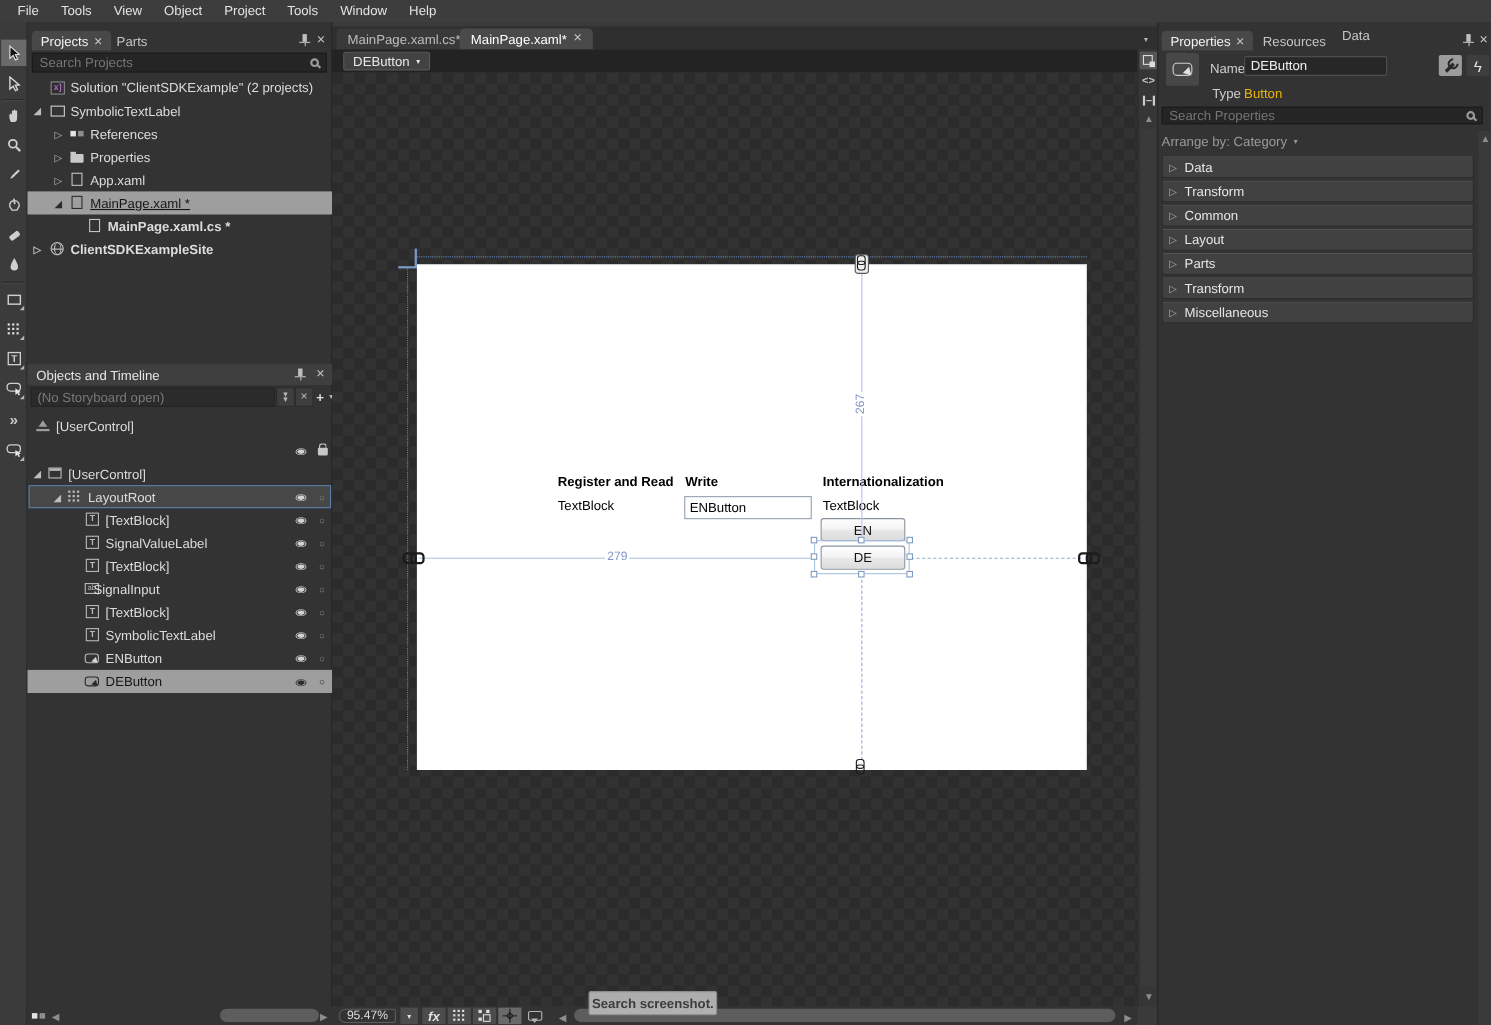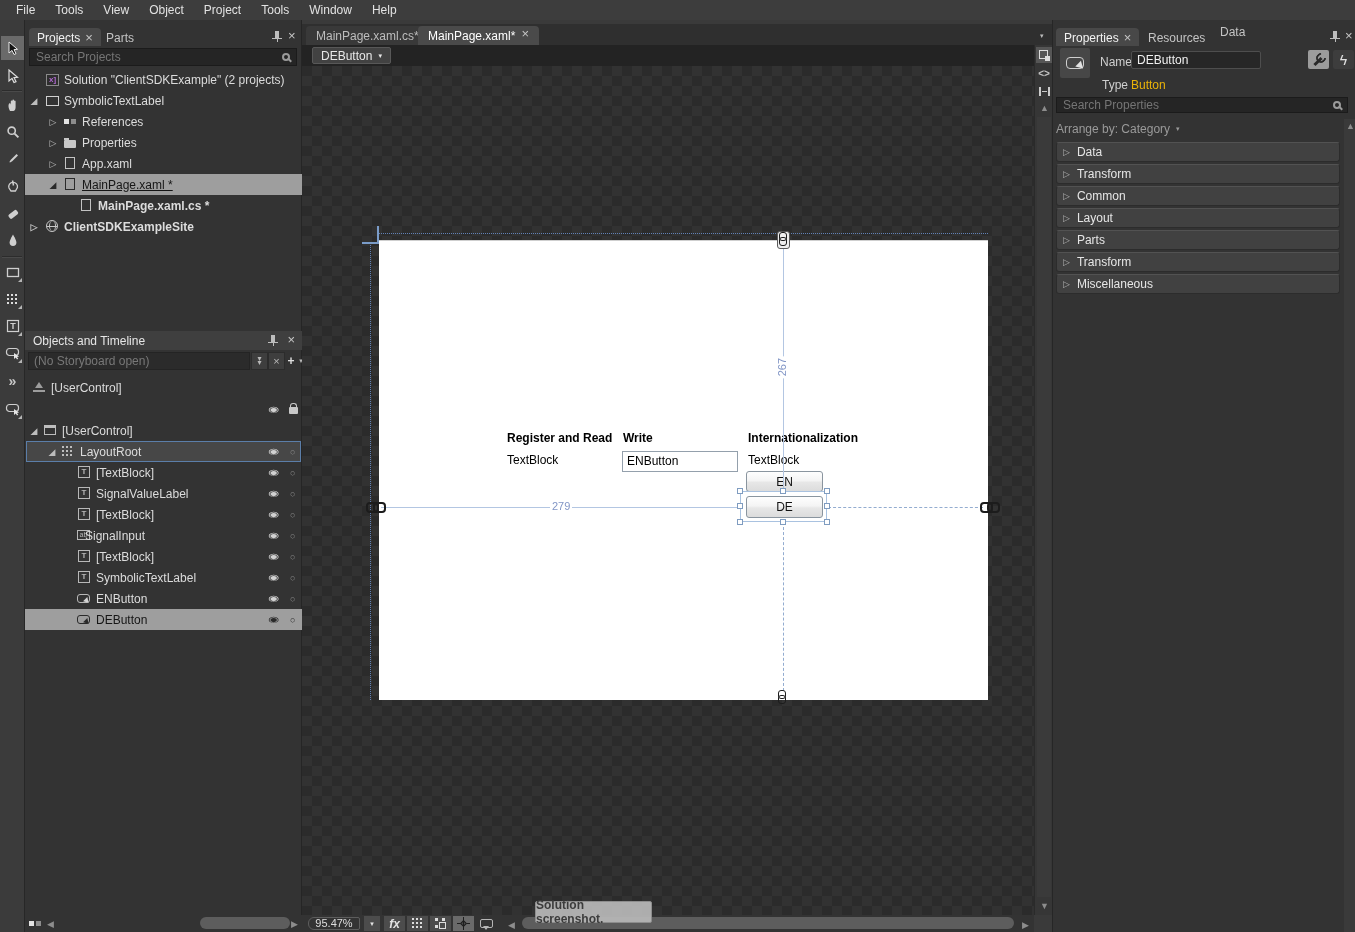--- a/index.html
+++ b/index.html
@@ -506,21 +506,21 @@
   <span class="sbtn" style="left:174px;background:#333">
       <span class="ic-bubble"></span>
     </span>
   <span class="abs arr" style="left:206px;top:5px">◀</span>
   <span class="hthumb" style="left:220px;width:492px"></span>
   <span class="abs arr" style="left:720px;top:5px">▶</span>
 </div>
 
 
 <div class="abs tooltip">
-    <span>Solution screenshot.</span>
+    <span>Search screenshot.</span>
   </div>
 
 
 <div class="abs rpanel"></div>
 
 <div class="abs ptab active" style="left:1056px;top:28px">
   <span>Properties</span>
   <span class="x">×</span>
 </div>
 <div class="abs ptab" style="left:1140px;top:28px">

